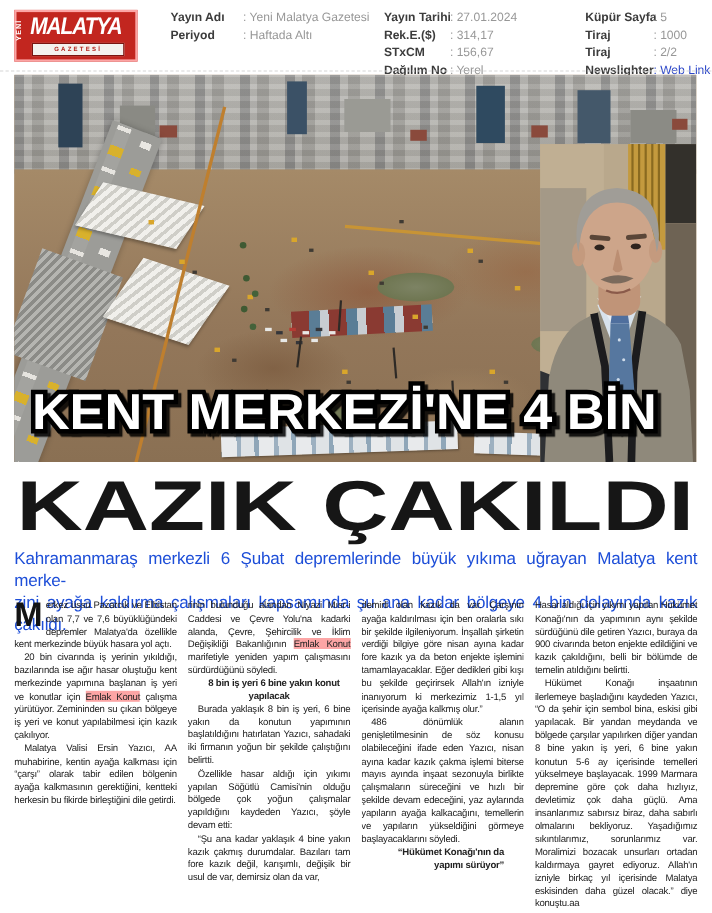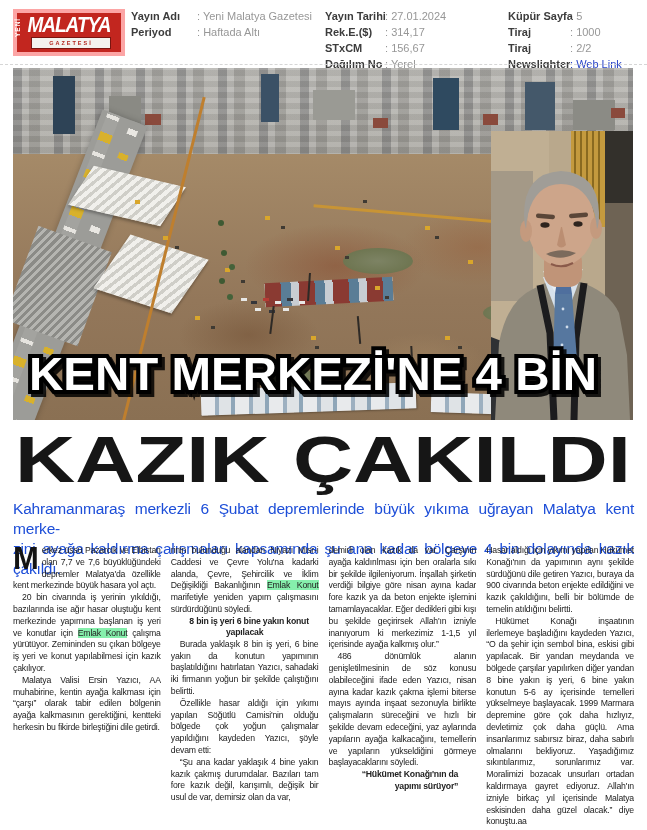--- a/index.html
+++ b/index.html
@@ -1,34 +1,34 @@
 <!DOCTYPE html>
 <html><head>
 <meta charset="utf-8">
 <style>
   html,body{margin:0;padding:0;background:#fff;}
   .page{position:relative;width:647px;height:830px;background:#fff;overflow:hidden;
         font-family:"Liberation Sans",sans-serif;}
 
   
   .logo{position:absolute;left:13px;top:7px;width:112px;height:49px;background:#fff;}
-  .logo-red{position:absolute;inset:2px 0 0 0;background:#c2261f;border:4px solid #fca5a5;
+  .logo-red{position:absolute;inset:2px 0 0 0;background:#c2261f;border:2px solid #fca5a5;
             display:flex;flex-direction:column;}
   .logo-main{flex:1;display:flex;align-items:center;justify-content:center;color:#fff;
              font-weight:bold;font-style:italic;font-size:19px;letter-spacing:-1px;
              transform:scaleY(1.15);white-space:nowrap;}
   .logo-yeni{position:absolute;left:1px;top:4px;bottom:12px;width:9px;color:#fff;font-size:6.5px;
              font-weight:bold;writing-mode:vertical-rl;transform:rotate(180deg);
              text-align:center;letter-spacing:1px;}
   .logo-sub{height:10px;margin:0 10px 3px 14px;background:#f4f2ee;border:1px solid #7a1510;
             color:#b3241d;font-size:5.5px;font-weight:bold;letter-spacing:2px;
             display:flex;align-items:center;justify-content:center;}
   .meta-group{position:absolute;top:8px;font-size:11px;line-height:16px;}
   .meta-row{display:flex;white-space:nowrap;}
-  .meta-lbl{font-weight:bold;color:#3c3c3c;}
+  .meta-lbl{font-weight:bold;color:#3c3c3c;margin-left:24px;}
   .meta-val{color:#979797;}
   .meta-val::before{content:": ";}
   .g1{left:131px;} .g1 .meta-lbl{width:66px;}
   .g2{left:325px;} .g2 .meta-lbl{width:60px;}
   .g3{left:508px;} .g3 .meta-lbl{width:62px;}
   .weblink{color:#2b46c8;cursor:pointer;}
   .sep{position:absolute;left:0;right:0;top:64px;border-top:1px dashed #d6d6d6;}
 
   
   .photo{position:absolute;left:13px;top:68px;width:620px;height:352px;overflow:hidden;
@@ -90,21 +90,21 @@
         color:#1d4ed8;letter-spacing:-0.2px;}
   .lead div{text-align:justify;text-align-last:justify;}
 
   
   .body{position:absolute;left:13px;top:545px;width:621px;height:285px;display:flex;gap:10px;}
   .col{flex:1;font-size:8.7px;line-height:11.8px;letter-spacing:-0.2px;text-align:justify;
        color:#222;overflow:hidden;}
   .col p{margin:0;}
   .col p + p{text-indent:9px;}
   .dropcap{float:left;font-size:31px;line-height:23px;font-weight:bold;color:#141414;padding:2px 3px 0 0;}
-  .hlight{background:#86efac;margin-top:33px;}
+  .hlight{background:#fca5a5;margin-top:33px;}
   .subhead{font-weight:bold;text-align:center;margin:9px 4px;line-height:11.5px;}
   .quote{font-weight:bold;margin-top:11px;padding-left:12px;padding-right:18px;text-align:right;text-indent:0 !important;}
 </style>
 </head>
 <body>
 
 <div class="page">
 
   <div class="logo">
     <div class="logo-red">

